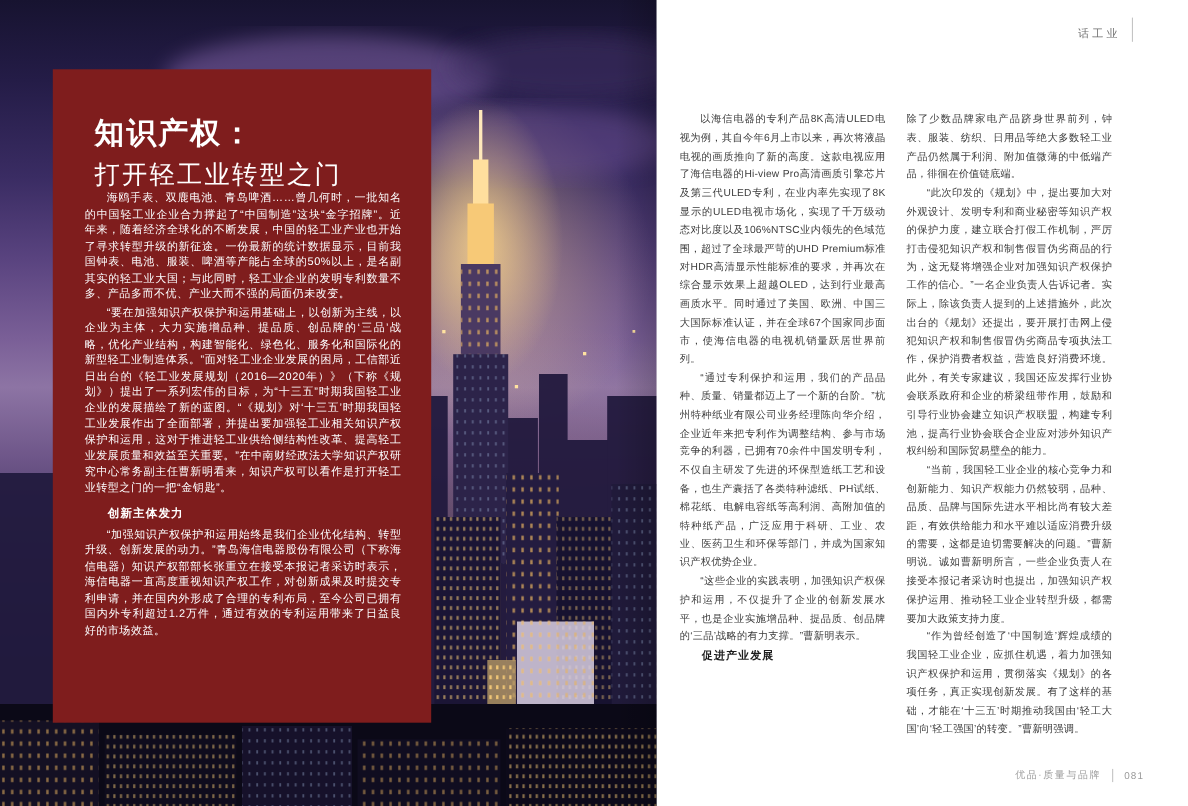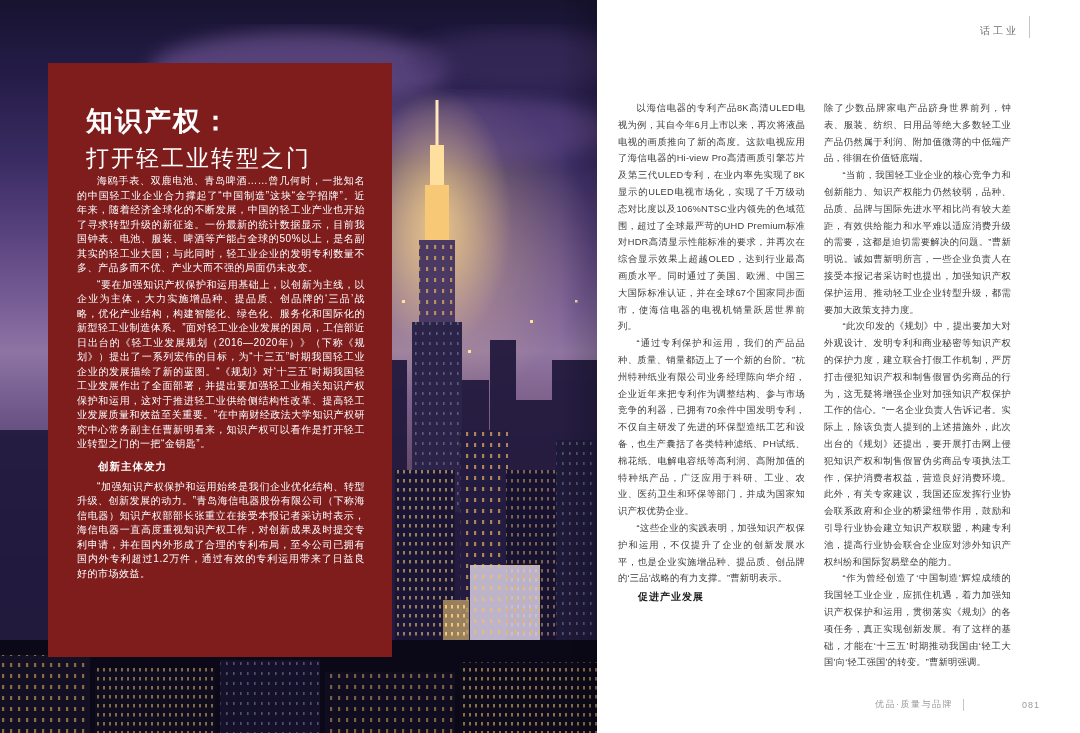--- a/index.html
+++ b/index.html
@@ -40,21 +40,21 @@
   .col-1{left:21px;}
   .col-2{left:227px;}
   .col p{margin:0;text-indent:2em;}
   .col p.no-indent{text-indent:0;}
   .col .subhead{font-weight:bold;color:#1c1c1c;text-indent:2em;font-size:10px;
                 margin:2px 0 2px 0;letter-spacing:1px;}
 
   .page-footer{position:absolute;right:40px;bottom:22px;display:flex;align-items:center;}
   .page-footer .mag{font-size:9px;color:#9a9a9a;letter-spacing:1.5px;}
   .page-footer .vbar{width:1px;height:12px;background:#c4c4c4;margin:0 10px;}
-  .page-footer .pageno{font-size:9px;color:#9a9a9a;letter-spacing:1px;margin-left:48px;}
+  .page-footer .pageno{font-size:9px;color:#9a9a9a;letter-spacing:1px;}
 </style>
 </head>
 <body>
 
 <div class="spread">
 
   <div class="left-page">
     <div class="photo">
       <svg width="597" height="733" viewBox="0 0 597 733">
         <defs>
@@ -160,22 +160,22 @@
 
     <div class="col col-1">
       <p>以海信电器的专利产品8K高清ULED电视为例，其自今年6月上市以来，再次将液晶电视的画质推向了新的高度。这款电视应用了海信电器的Hi-view Pro高清画质引擎芯片及第三代ULED专利，在业内率先实现了8K显示的ULED电视市场化，实现了千万级动态对比度以及106%NTSC业内领先的色域范围，超过了全球最严苛的UHD Premium标准对HDR高清显示性能标准的要求，并再次在综合显示效果上超越OLED，达到行业最高画质水平。同时通过了美国、欧洲、中国三大国际标准认证，并在全球67个国家同步面市，使海信电器的电视机销量跃居世界前列。</p>
       <p>“通过专利保护和运用，我们的产品品种、质量、销量都迈上了一个新的台阶。”杭州特种纸业有限公司业务经理陈向华介绍，企业近年来把专利作为调整结构、参与市场竞争的利器，已拥有70余件中国发明专利，不仅自主研发了先进的环保型造纸工艺和设备，也生产囊括了各类特种滤纸、PH试纸、棉花纸、电解电容纸等高利润、高附加值的特种纸产品，广泛应用于科研、工业、农业、医药卫生和环保等部门，并成为国家知识产权优势企业。</p>
       <p>“这些企业的实践表明，加强知识产权保护和运用，不仅提升了企业的创新发展水平，也是企业实施增品种、提品质、创品牌的‘三品’战略的有力支撑。”曹新明表示。</p>
       <div class="subhead">促进产业发展</div>
     </div>
 
     <div class="col col-2">
       <p class="no-indent">除了少数品牌家电产品跻身世界前列，钟表、服装、纺织、日用品等绝大多数轻工业产品仍然属于利润、附加值微薄的中低端产品，徘徊在价值链底端。</p>
+      <p>“此次印发的《规划》中，提出要加大对外观设计、发明专利和商业秘密等知识产权的保护力度，建立联合打假工作机制，严厉打击侵犯知识产权和制售假冒伪劣商品的行为，这无疑将增强企业对加强知识产权保护工作的信心。”一名企业负责人告诉记者。实际上，除该负责人提到的上述措施外，此次出台的《规划》还提出，要开展打击网上侵犯知识产权和制售假冒伪劣商品专项执法工作，保护消费者权益，营造良好消费环境。此外，有关专家建议，我国还应发挥行业协会联系政府和企业的桥梁纽带作用，鼓励和引导行业协会建立知识产权联盟，构建专利池，提高行业协会联合企业应对涉外知识产权纠纷和国际贸易壁垒的能力。</p>
       <p>“当前，我国轻工业企业的核心竞争力和创新能力、知识产权能力仍然较弱，品种、品质、品牌与国际先进水平相比尚有较大差距，有效供给能力和水平难以适应消费升级的需要，这都是迫切需要解决的问题。”曹新明说。诚如曹新明所言，一些企业负责人在接受本报记者采访时也提出，加强知识产权保护运用、推动轻工业企业转型升级，都需要加大政策支持力度。</p>
-      <p>“此次印发的《规划》中，提出要加大对外观设计、发明专利和商业秘密等知识产权的保护力度，建立联合打假工作机制，严厉打击侵犯知识产权和制售假冒伪劣商品的行为，这无疑将增强企业对加强知识产权保护工作的信心。”一名企业负责人告诉记者。实际上，除该负责人提到的上述措施外，此次出台的《规划》还提出，要开展打击网上侵犯知识产权和制售假冒伪劣商品专项执法工作，保护消费者权益，营造良好消费环境。此外，有关专家建议，我国还应发挥行业协会联系政府和企业的桥梁纽带作用，鼓励和引导行业协会建立知识产权联盟，构建专利池，提高行业协会联合企业应对涉外知识产权纠纷和国际贸易壁垒的能力。</p>
       <p>“作为曾经创造了‘中国制造’辉煌成绩的我国轻工业企业，应抓住机遇，着力加强知识产权保护和运用，贯彻落实《规划》的各项任务，真正实现创新发展。有了这样的基础，才能在‘十三五’时期推动我国由‘轻工大国’向‘轻工强国’的转变。”曹新明强调。</p>
     </div>
 
     <div class="page-footer">
       <span class="mag">优品·质量与品牌</span>
       <span class="vbar"></span>
       <span class="pageno">081</span>
     </div>
   </div>
 

